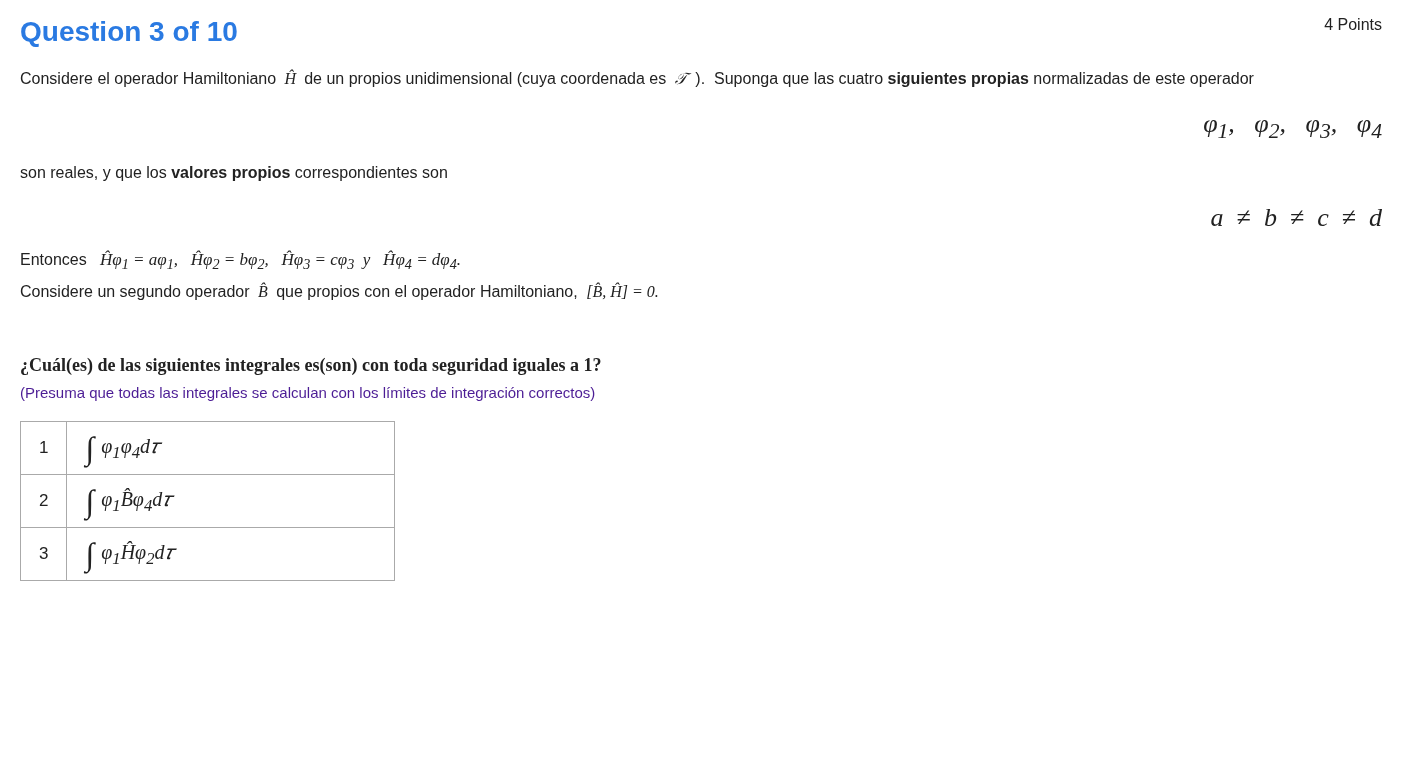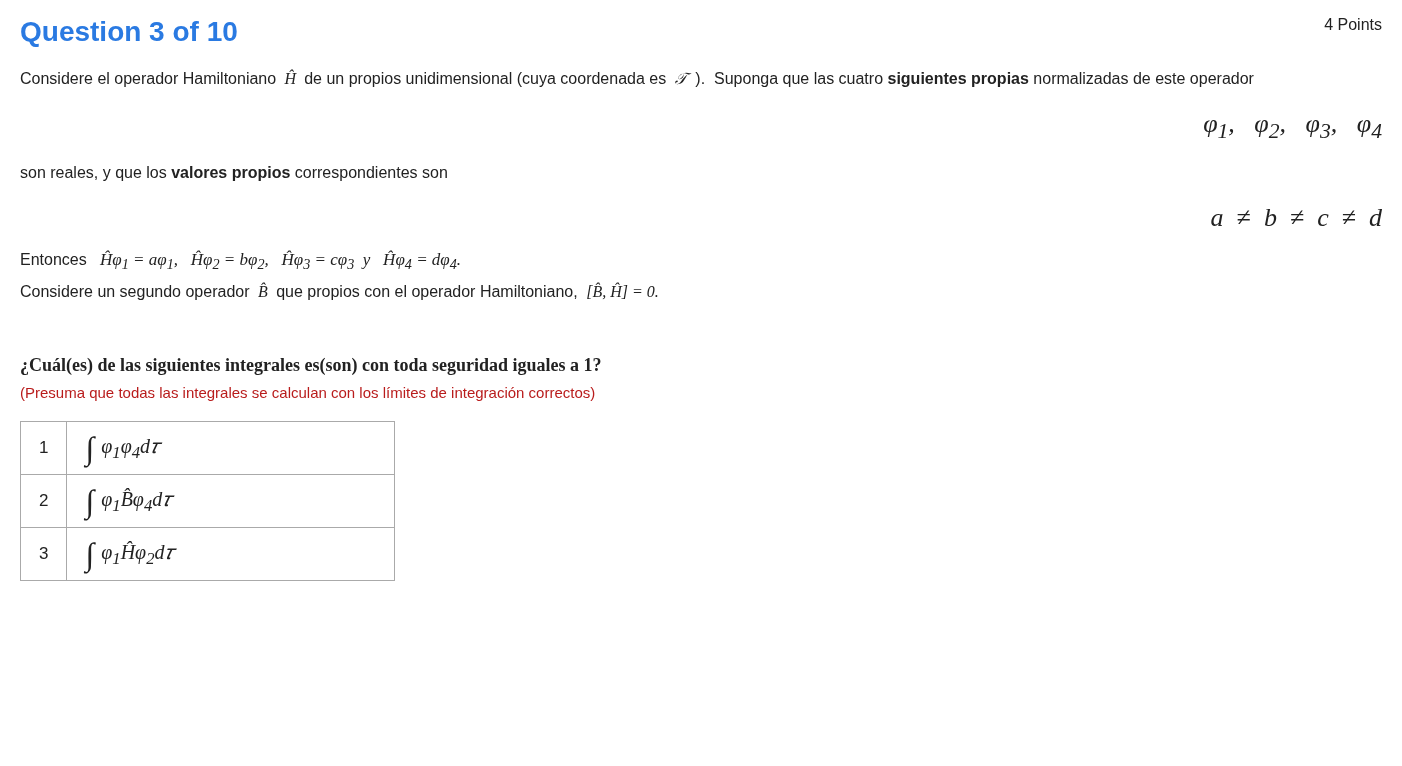--- a/index.html
+++ b/index.html
@@ -71,21 +71,21 @@
     }
 
     .sub-question {
       font-family: Liberation Serif, serif;
       font-size: 18px;
       font-weight: bold;
       margin: 18px 0 8px 0;
     }
 
     .hint-text {
-      color: #b91c1c;
+      color: #4c1d95;
       font-family: Arial, sans-serif;
       font-size: 15px;
       margin-bottom: 20px;
     }
 
     .integral-table {
       border-collapse: collapse;
       border: 1px solid #aaa;
       min-width: 375px;
       margin-top: 8px;

